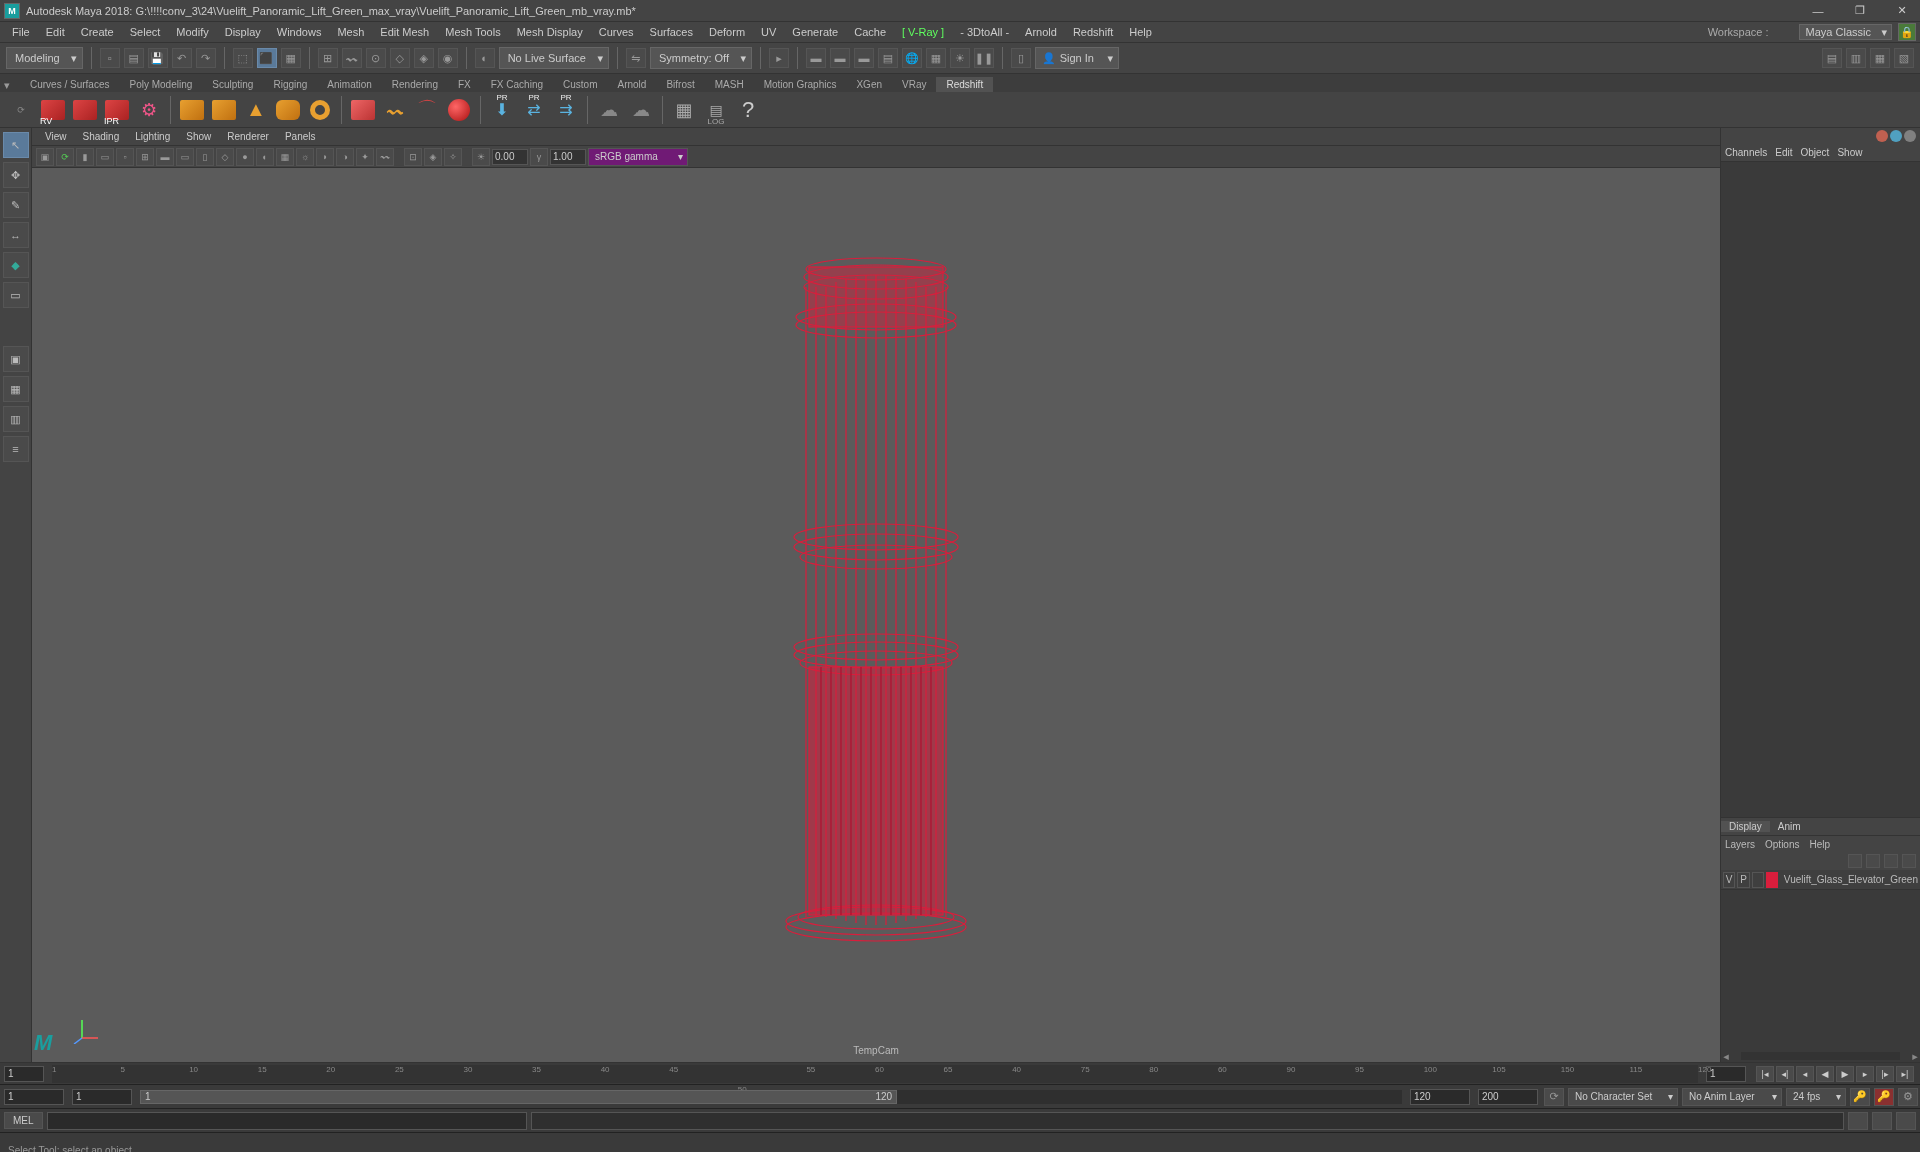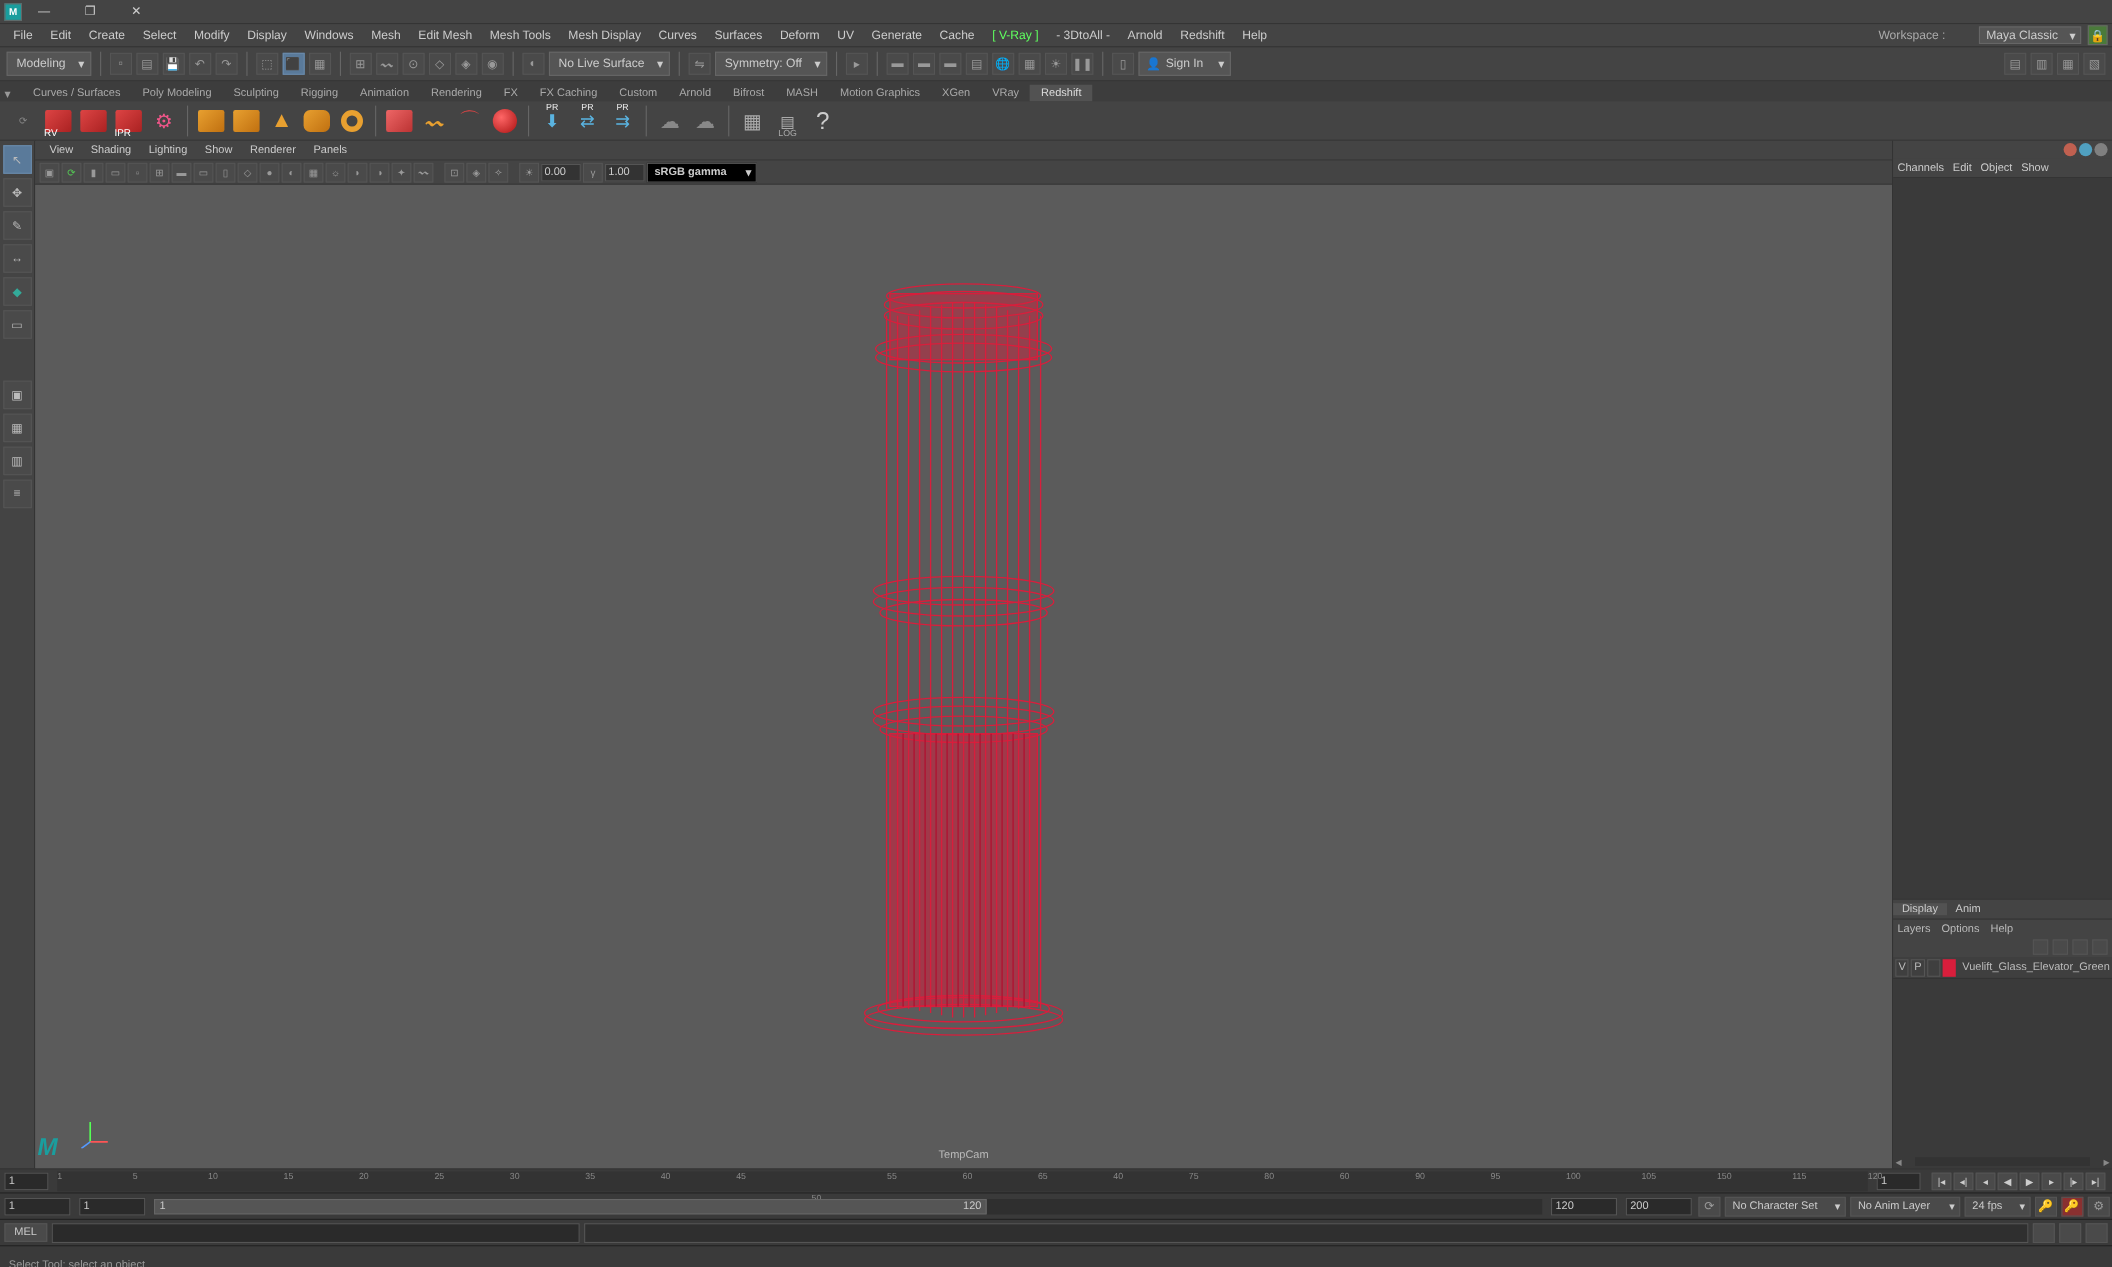--- a/index.html
+++ b/index.html
@@ -53,21 +53,21 @@
 .tool-btn { width:26px;height:26px;background:#4a4a4a;border:1px solid #555;display:flex;align-items:center;justify-content:center;color:#bbb;cursor:pointer; }
 .tool-btn.active { background:#5a7a9a; border-color:#6a8aaa;}
 .tool-gap { height:30px; }
 
 .viewport-wrap { flex:1; display:flex; flex-direction:column; background:#444; }
 .panel-menubar { height:18px; background:#444; display:flex;align-items:center;padding:0 6px;gap:2px; border-bottom:1px solid #333; }
 .panel-menubar .m { padding:0 7px;color:#ccc;cursor:pointer;font-size:10px; }
 .panel-toolbar { height:22px; background:#444; display:flex;align-items:center;padding:0 4px;gap:2px;border-bottom:1px solid #333; }
 .pt-btn { width:18px;height:18px;background:#4a4a4a;border:1px solid #555;display:flex;align-items:center;justify-content:center;color:#999;cursor:pointer;font-size:9px; }
 .pt-input { width:36px;height:16px;background:#333;border:1px solid #555;color:#ccc;font-size:10px;padding:0 2px; }
-.pt-dd { background:#000000;border:1px solid #555;height:18px;padding:0 13px 0 6px;display:flex;align-items:center;color:#ccc;position:relative;font-size:10px;min-width:100px;font-weight:bold; }
+.pt-dd { background:#701a75;border:1px solid #555;height:18px;padding:0 13px 0 6px;display:flex;align-items:center;color:#ccc;position:relative;font-size:10px;min-width:100px; }
 .pt-dd::after { content:"▾"; position:absolute; right:4px; }
 
 .viewport { flex:1; background:#5b5b5b; position:relative; overflow:hidden; }
 .axis-gizmo { position:absolute; left:40px; bottom:18px; width:30px; height:30px; }
 .maya-m { position:absolute; left:2px; bottom:6px; color:#1a9e9e; font-size:22px; font-weight:bold; font-style:italic;}
 .camname { position:absolute; bottom:6px; left:50%; transform:translateX(-50%); color:#bbb; font-size:10px; }
 
 .right-panels { width:200px; background:#444; border-left:1px solid #333; display:flex;flex-direction:column; position:relative;}
 .rp-corner { height:16px;background:#444;display:flex;justify-content:flex-end;padding-right:4px;align-items:center;gap:2px; }
 .rp-corner .c { width:12px;height:12px;border-radius:50%; }
@@ -118,20 +118,21 @@
 
 
 .elevator { position:absolute; left:50%; top:48%; transform:translate(-50%,-50%); }
 .elevator svg { display:block; }
 </style>
 </head>
 <body>
 
 <div class="titlebar">
   <div class="icon">M</div>
+  <div class="title">Autodesk Maya 2018: G:\!!!!conv_3\24\Vuelift_Panoramic_Lift_Green_max_vray\Vuelift_Panoramic_Lift_Green_mb_vray.mb*</div>
   <div class="winbtns">
     <div class="winbtn">—</div>
     <div class="winbtn">❐</div>
     <div class="winbtn">✕</div>
   </div>
 </div>
 
 <div class="menubar">
   <span class="item">File</span>
   <span class="item">Edit</span>

